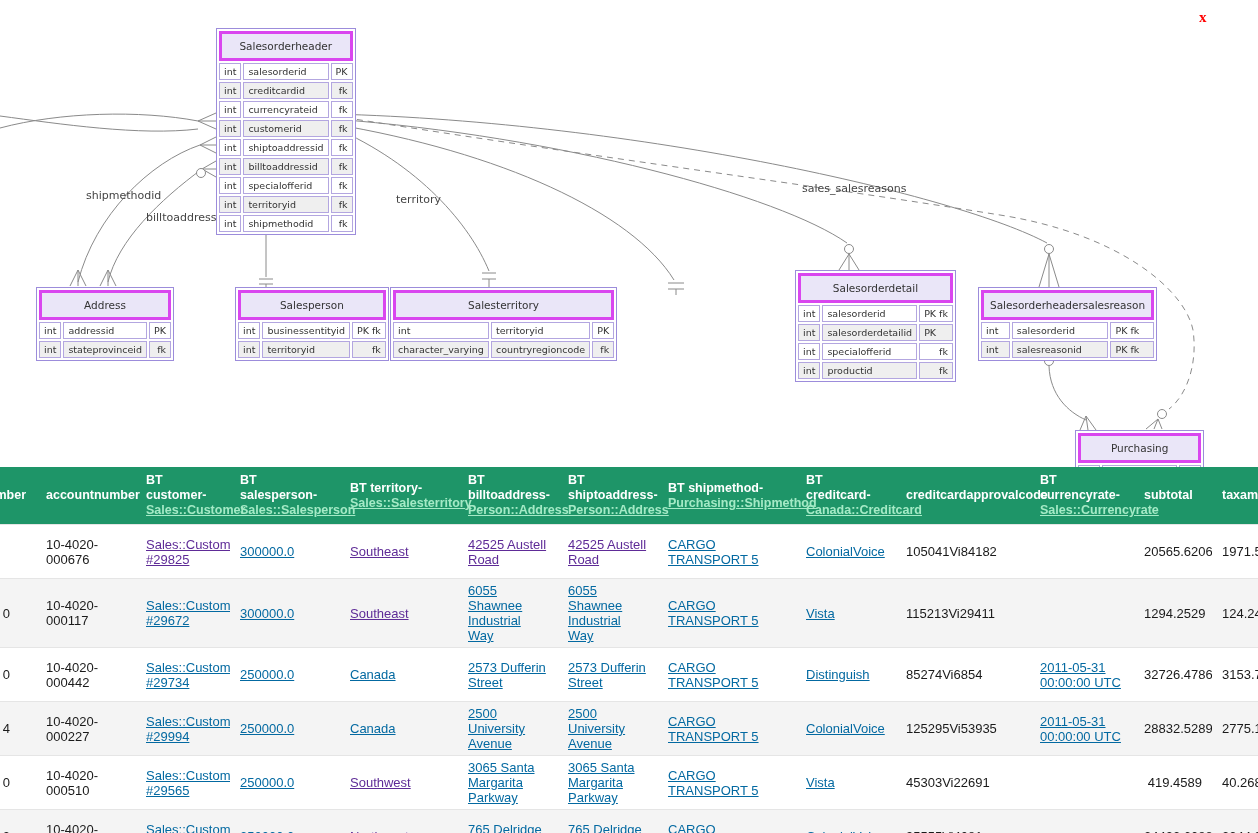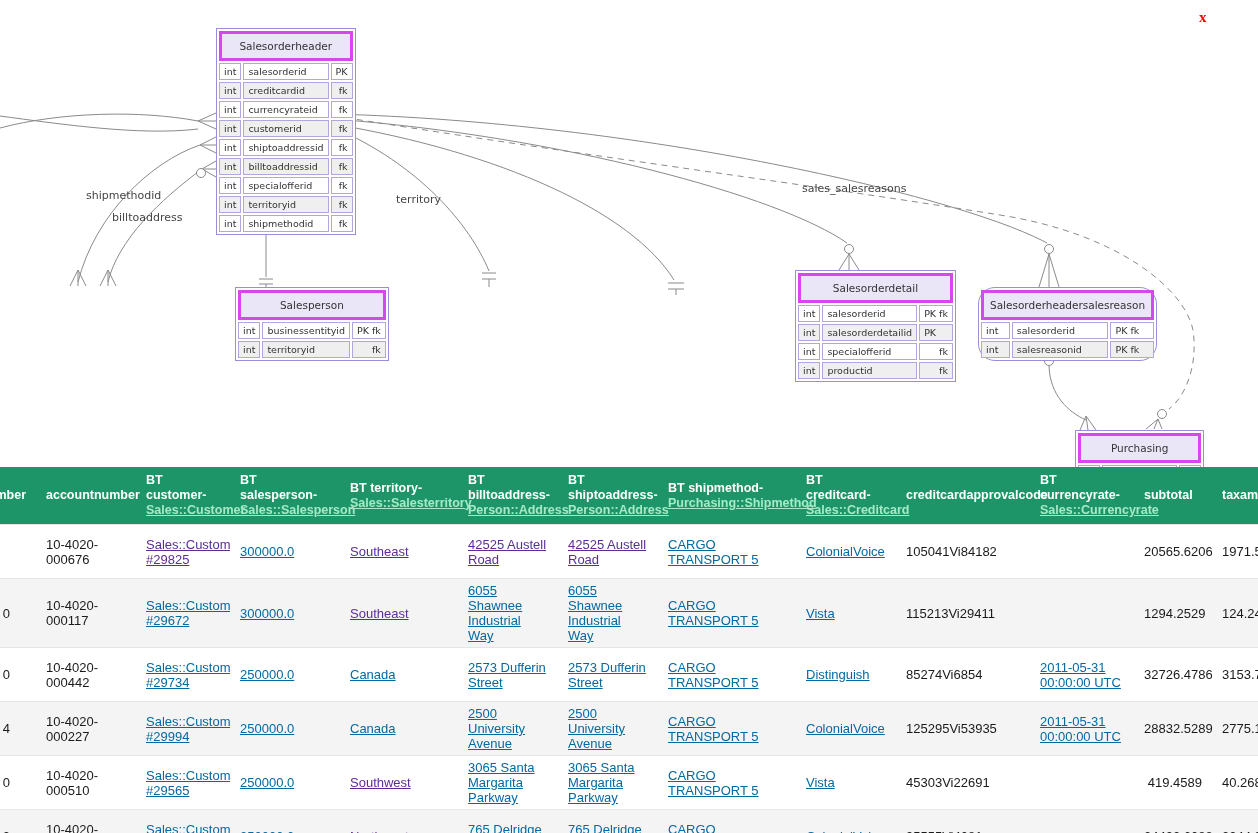--- a/index.html
+++ b/index.html
@@ -154,37 +154,71 @@
             <td>territoryid</td>
             <td class="key" style="text-align: right;">fk</td>
           </tr>
           <tr>
             <td>int</td>
             <td>shipmethodid</td>
             <td class="key" style="text-align: right;">fk</td>
           </tr>
         </tbody>
       </table>
+      <table class="entity" style="left: 36px; top: 287px; min-width: 104px;">
+        <tbody>
+          <tr>
+            <td colspan="3" class="ehead">Address</td>
+          </tr>
+          <tr>
+            <td>int</td>
+            <td>addressid</td>
+            <td class="key" style="text-align: left;">PK</td>
+          </tr>
+          <tr class="alt">
+            <td>int</td>
+            <td>stateprovinceid</td>
+            <td class="key" style="text-align: right;">fk</td>
+          </tr>
+        </tbody>
+      </table>
       <table class="entity" style="left: 213px; top: 287px; min-width: 105px; margin-left: 22px;">
         <tbody>
           <tr>
             <td colspan="3" class="ehead">Salesperson</td>
           </tr>
           <tr>
             <td>int</td>
             <td>businessentityid</td>
             <td class="key" style="text-align: left;">PK fk</td>
           </tr>
           <tr class="alt">
             <td>int</td>
             <td>territoryid</td>
             <td class="key" style="text-align: right;">fk</td>
           </tr>
         </tbody>
       </table>
+      <table class="entity" style="left: 390px; top: 287px; min-width: 165px;">
+        <tbody>
+          <tr>
+            <td colspan="3" class="ehead">Salesterritory</td>
+          </tr>
+          <tr>
+            <td>int</td>
+            <td>territoryid</td>
+            <td class="key" style="text-align: left;">PK</td>
+          </tr>
+          <tr class="alt">
+            <td>character_varying</td>
+            <td>countryregioncode</td>
+            <td class="key" style="text-align: right;">fk</td>
+          </tr>
+        </tbody>
+      </table>
       <table class="entity" style="left: 795px; top: 270px; min-width: 112px;">
         <tbody>
           <tr>
             <td colspan="3" class="ehead">Salesorderdetail</td>
           </tr>
           <tr>
             <td>int</td>
             <td>salesorderid</td>
             <td class="key" style="text-align: left;">PK fk</td>
           </tr>
@@ -198,21 +232,21 @@
             <td>specialofferid</td>
             <td class="key" style="text-align: right;">fk</td>
           </tr>
           <tr class="alt">
             <td>int</td>
             <td>productid</td>
             <td class="key" style="text-align: right;">fk</td>
           </tr>
         </tbody>
       </table>
-      <table class="entity" style="left: 978px; top: 287px; min-width: 142px; border-radius: 17px;">
+      <table class="entity" style="left: 978px; top: 287px; min-width: 142px;">
         <tbody>
           <tr>
             <td colspan="3" class="ehead">Salesorderheadersalesreason</td>
           </tr>
           <tr>
             <td>int</td>
             <td>salesorderid</td>
             <td class="key" style="text-align: left;">PK fk</td>
           </tr>
           <tr class="alt">
@@ -228,40 +262,40 @@
             <td colspan="3" class="ehead">Purchasing</td>
           </tr>
           <tr>
             <td>int</td>
             <td>salesreasonid</td>
             <td class="key" style="text-align: left;">PK</td>
           </tr>
         </tbody>
       </table>
       <span class="edge-label" style="left: 86px; top: 189px;">shipmethodid</span>
-      <span class="edge-label" style="left: 112px; top: 211px;">billtoaddress</span>
+      <span class="edge-label" style="left: 146px; top: 211px;">billtoaddress</span>
       <span class="edge-label" style="left: 396px; top: 193px;">territory</span>
       <span class="edge-label" style="left: 802px; top: 182px;">sales_salesreasons</span>
     </div>
 
   <span id="close-x">x</span>
 
   <div id="grid">
     <table class="data">
       <thead>
         <tr id="thead-row">
             <th class="clipleft" style="width: 36px;"><span>number</span></th>
             <th style="width: 100px;"><span>accountnumber</span></th>
             <th style="width: 94px;"><span>BT customer-</span> <a class="hlink">Sales::Customer</a></th>
             <th style="width: 110px;"><span>BT salesperson-</span> <a class="hlink">Sales::Salesperson</a></th>
             <th style="width: 118px;"><span>BT territory-</span> <a class="hlink">Sales::Salesterritory</a></th>
             <th style="width: 100px;"><span>BT billtoaddress-</span> <a class="hlink">Person::Address</a></th>
             <th style="width: 100px;"><span>BT shiptoaddress-</span> <a class="hlink">Person::Address</a></th>
             <th style="width: 138px;"><span>BT shipmethod-</span> <a class="hlink">Purchasing::Shipmethod</a></th>
-            <th style="width: 100px;"><span>BT creditcard-</span> <a class="hlink">Sales::Creditcard</a></th>
+            <th style="width: 100px;"><span>BT creditcard-</span> <a class="hlink">Canada::Creditcard</a></th>
             <th style="width: 134px;"><span>creditcardapprovalcode</span></th>
             <th style="width: 104px;"><span>BT currencyrate-</span> <a class="hlink">Sales::Currencyrate</a></th>
             <th style="width: 78px;"><span>subtotal</span></th>
             <th style="width: 78px;"><span>taxamt</span></th>
           </tr>
       </thead>
       <tbody id="tbody">
           <tr>
             <td class="partialcol"><span></span></td>
             <td><span>10-4020-000676</span></td>

